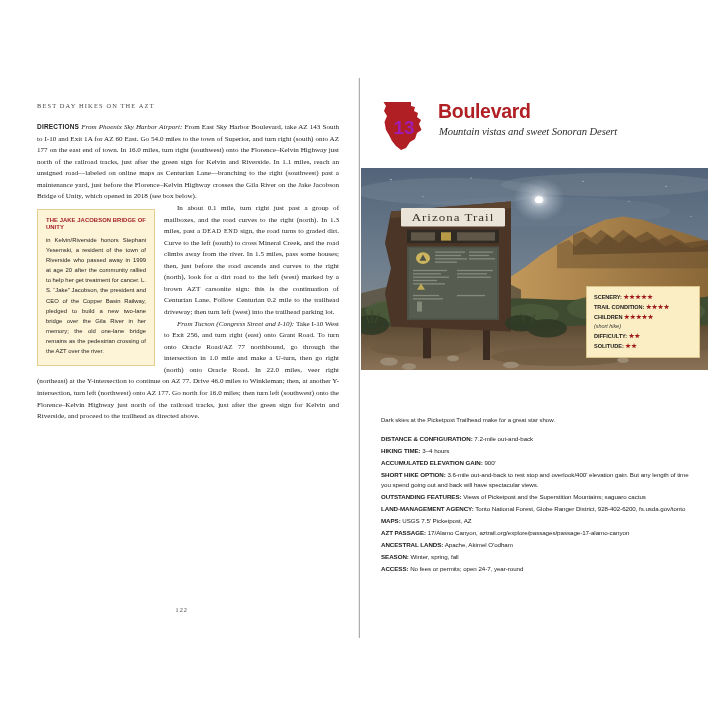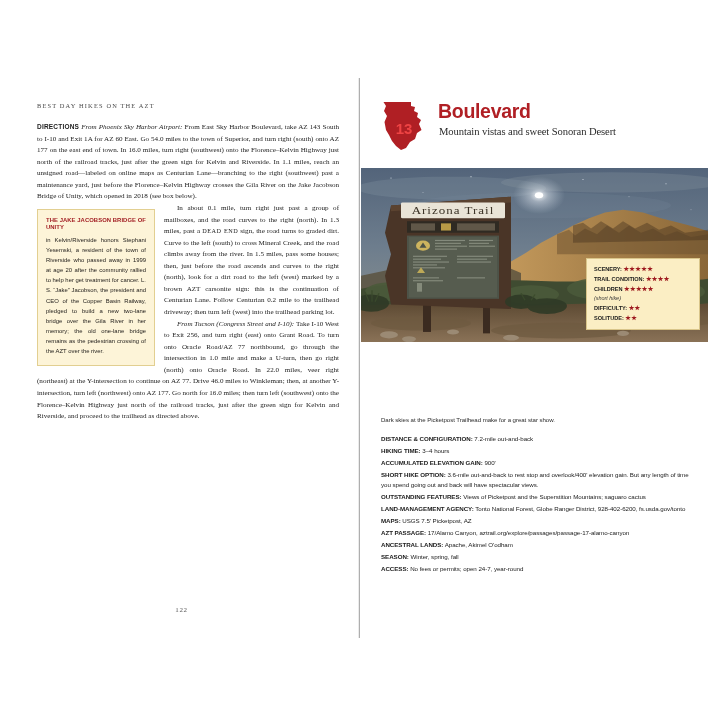--- a/index.html
+++ b/index.html
@@ -110,50 +110,51 @@
   .az-badge{
     position:absolute;
     left:0; top:0;
     width:42px;height:52px;
   }
   .az-badge svg{ display:block; width:42px;height:52px; }
   .az-num{
     position:absolute;
     left:0; top:0; width:42px; height:52px;
     display:flex;align-items:center;justify-content:center;
-    color:#ef4444;
+    color:#a21caf;
     font-family:"Liberation Sans", sans-serif;
     font-weight:bold;
-    font-size:15px;
+    font-size:19px;
     padding-left:4px;
     padding-top:4px;
     box-sizing:border-box;
   }
   .r-title{
     position:absolute; left:57px; top:2px;
     color:#b01f24;
     font-family:"Liberation Sans", sans-serif;
     font-weight:bold;
     font-size:19.5px;
     letter-spacing:-0.3px;
     line-height:1;
   }
   .r-sub{
     position:absolute; left:58px; top:26px;
     color:#2c2c2c;
+    font-style:italic;
     font-size:10.6px;
     letter-spacing:-0.1px;
     white-space:nowrap;
   }
 
   
   .photo{
     position:absolute;
     left:0; top:90px; right:0;
-    height:174px;
+    height:202px;
     overflow:hidden;
     background:#fde047;
   }
   .photo svg{display:block;width:100%;height:100%;}
 
   .ratings{
     position:absolute;
     right:8px; bottom:12px;
     width:114px;
     background:#fbeec4;

